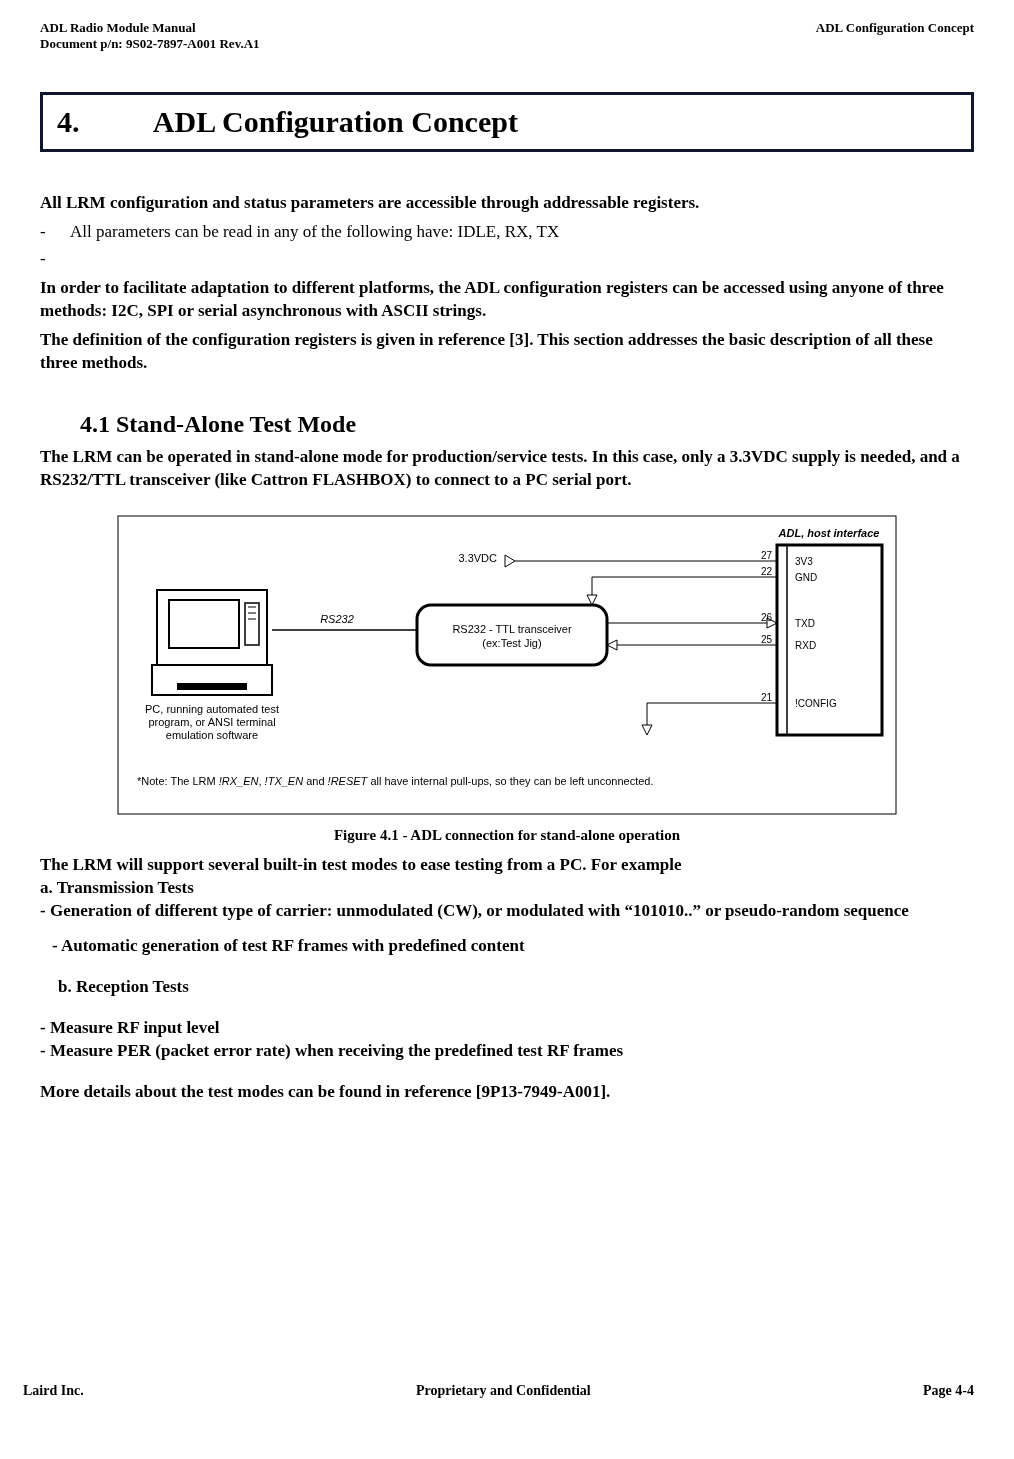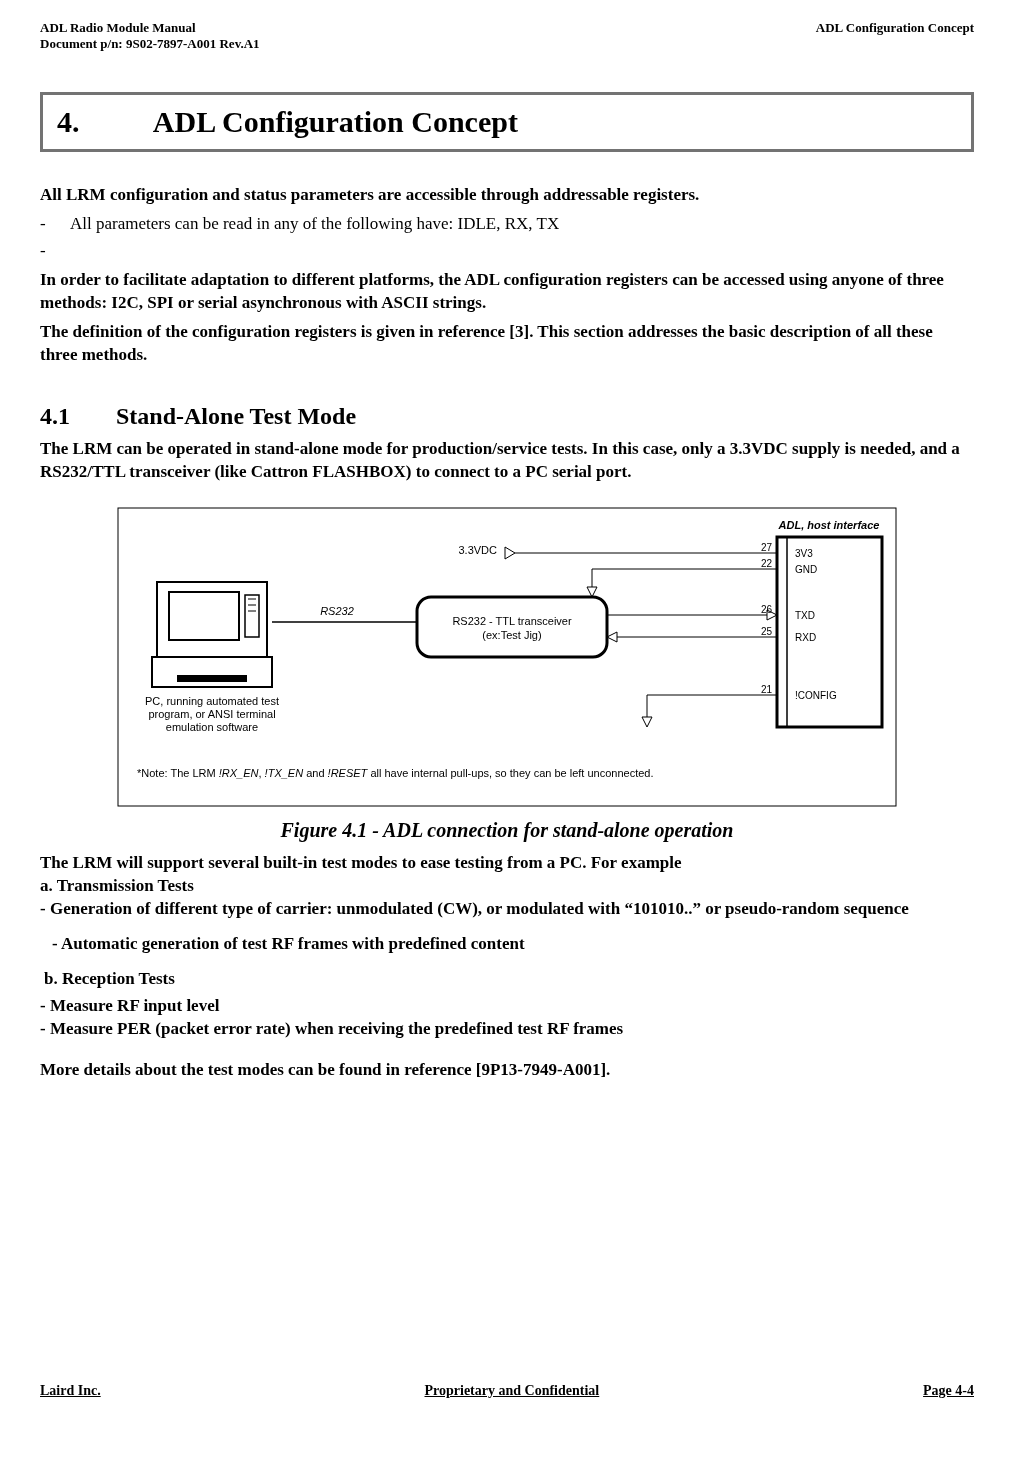--- a/index.html
+++ b/index.html
@@ -20,64 +20,62 @@
     display: flex;
     justify-content: space-between;
     font-size: 13px;
     font-weight: bold;
     margin-bottom: 40px;
     gap: 15px;
   }
   .header-left { text-align: left; }
   .header-right { text-align: right; }
   .chapter-box {
-    border: 3px solid #737373;
+    border: 3px solid #0f172a;
     padding: 10px 14px;
-    margin-bottom: 32px;
+    margin-bottom: 40px;
   }
   .chapter-title {
     font-size: 30px;
     font-weight: bold;
   }
   .chapter-num { display:inline-block; width: 90px; }
   .body-text {
     font-size: 17px;
     line-height: 1.35;
   }
   .body-text p { margin: 6px 0; font-weight: bold; }
   .indent-list { margin: 6px 0 6px 0; }
   .indent-list .li { display: flex; margin: 4px 0; }
   .indent-list .dash { width: 30px; flex-shrink:0; }
   h2.section {
     font-size: 24px;
     font-weight: bold;
     margin: 36px 0 8px 0;
   }
-  .section-num { display:inline-block; width: 70px; }
+  .section-num { display:inline-block; width: 70px; text-align: right; }
   .figure-wrap {
     margin: 24px 0 8px 0;
     text-align:center;
   }
   .figure-caption {
     text-align: center;
     font-weight: bold;
-    font-size: 20px;
+    font-size: 15px;
     margin: 6px 0 10px 0;
-    font-style: italic;
   }
   .subhead { font-weight: bold; }
   .footer {
     position: absolute;
     bottom: 20px;
-    left: 40px; right: 40px;
+    left: 23px; right: 40px;
     display: flex;
     justify-content: space-between;
     font-size: 14px;
     font-weight: bold;
-    text-decoration: underline;
   }
   
   svg text { font-family: Arial, Helvetica, sans-serif; }
 </style>
 </head>
 <body>
 
 <div class="page">
 
   <div class="header">
@@ -188,21 +186,21 @@
     </svg>
   </div>
 
   <div class="figure-caption">Figure 4.1 - ADL connection for stand-alone operation</div>
 
   <div class="body-text">
     <p style="margin-bottom:0">The LRM will support several built-in test modes to ease testing from a PC.  For example</p>
     <p style="margin:0" class="subhead">a. Transmission Tests</p>
     <p style="margin:0">- Generation of different type of carrier: unmodulated (CW), or modulated with “101010..” or pseudo-random sequence</p>
     <p style="margin:12px">- Automatic generation of test RF frames with predefined content</p>
-    <p style="margin:4px" class="subhead">b. Reception Tests</p>
+    <p style="margin:18px" class="subhead">b. Reception Tests</p>
     <p style="margin:0">- Measure RF input level</p>
     <p style="margin:0">- Measure PER (packet error rate) when receiving the predefined test RF frames</p>
     <p style="margin-top:18px">More details about the test modes can be found in reference [9P13-7949-A001].</p>
   </div>
 
   <div class="footer">
     <span>Laird Inc.</span>
     <span>Proprietary and Confidential</span>
     <span>Page  4-4</span>
   </div>

